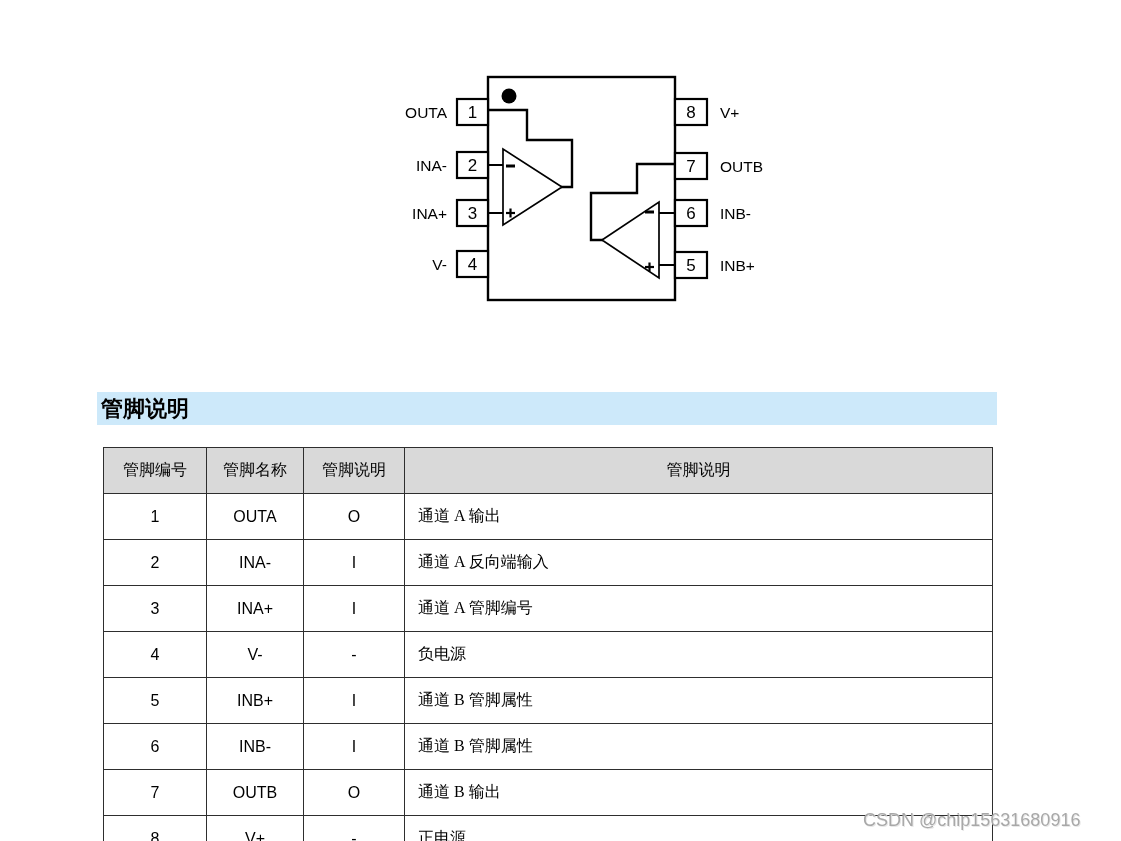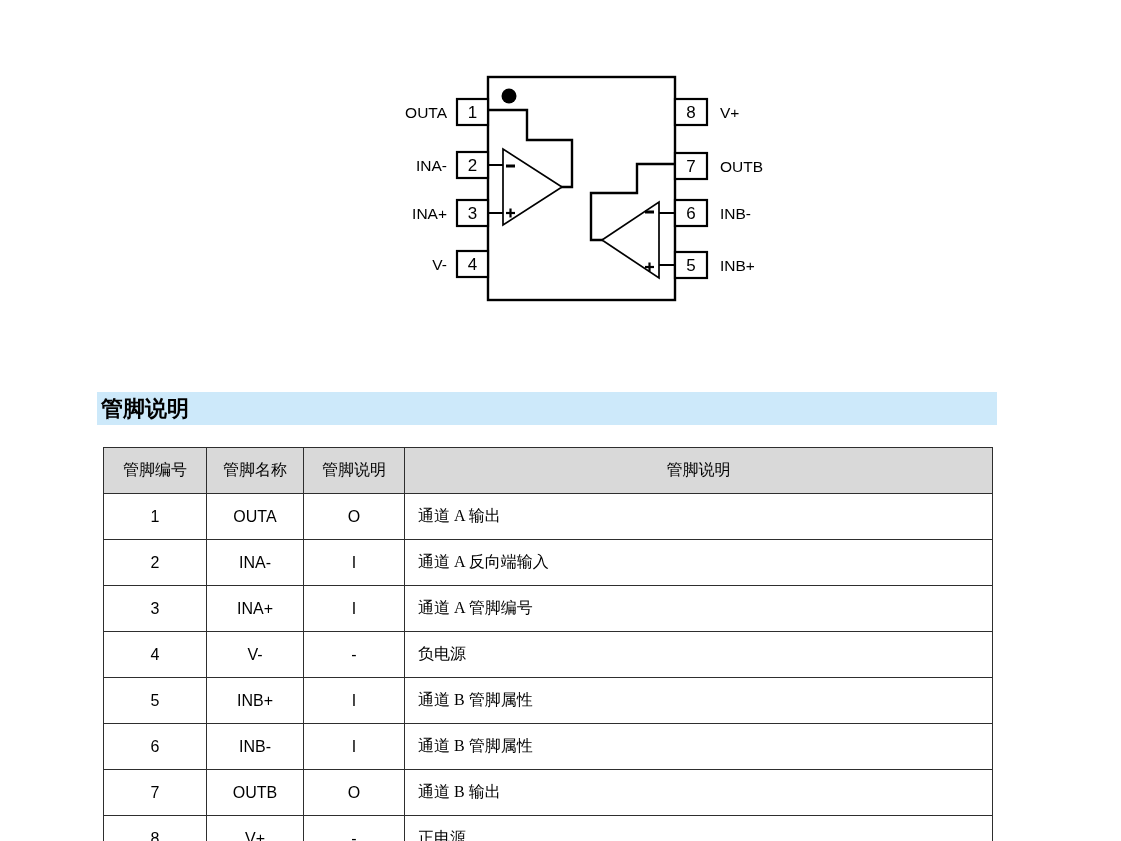--- a/index.html
+++ b/index.html
@@ -209,14 +209,15 @@
       </tr>
       <tr>
         <td class="c-num">8</td>
         <td class="c-name">V+</td>
         <td class="c-attr">-</td>
         <td class="c-desc">正电源</td>
       </tr>
     </tbody>
   </table>
 
+  <div class="watermark">CSDN @chip15631680916</div>
 
 </div>
 
 </body></html>

